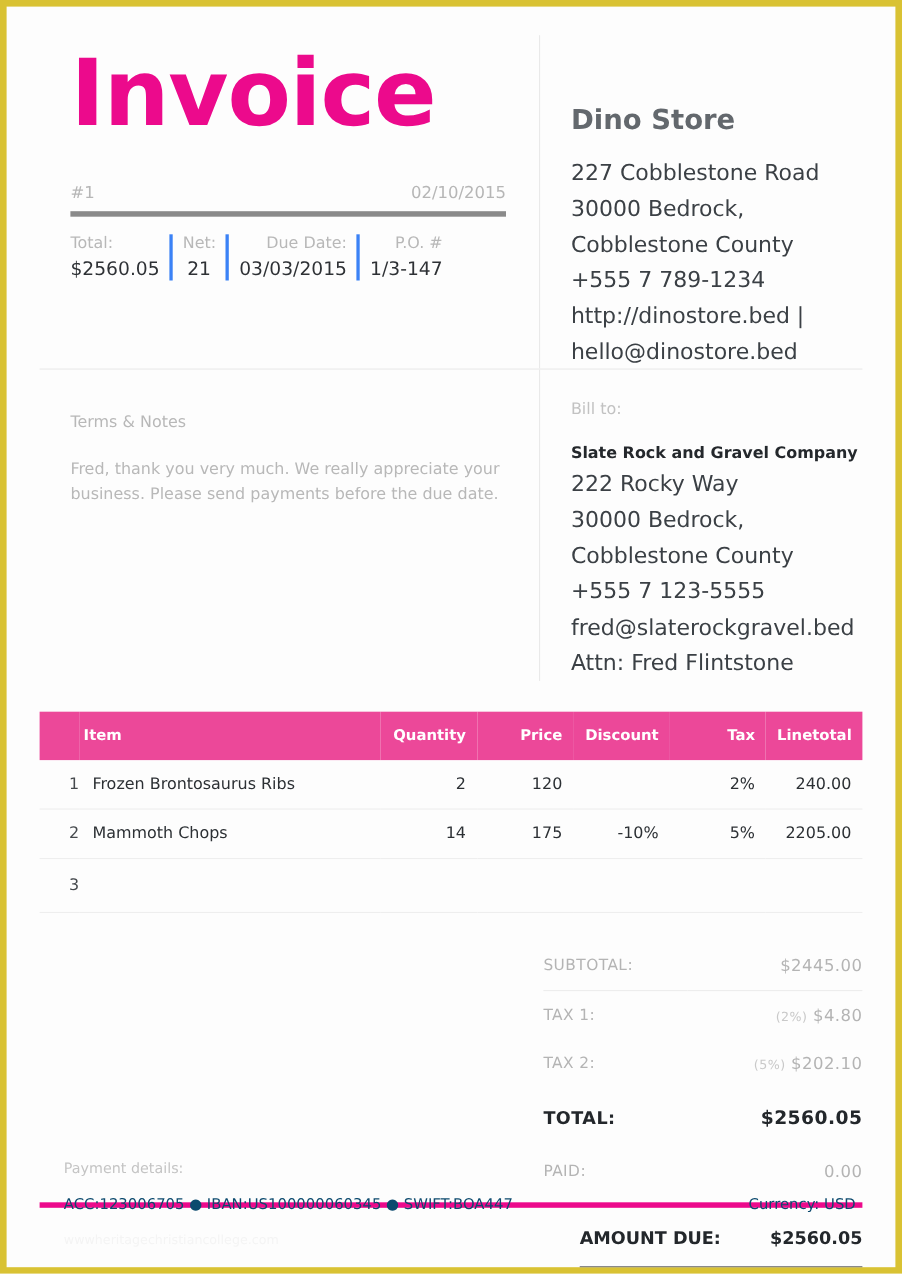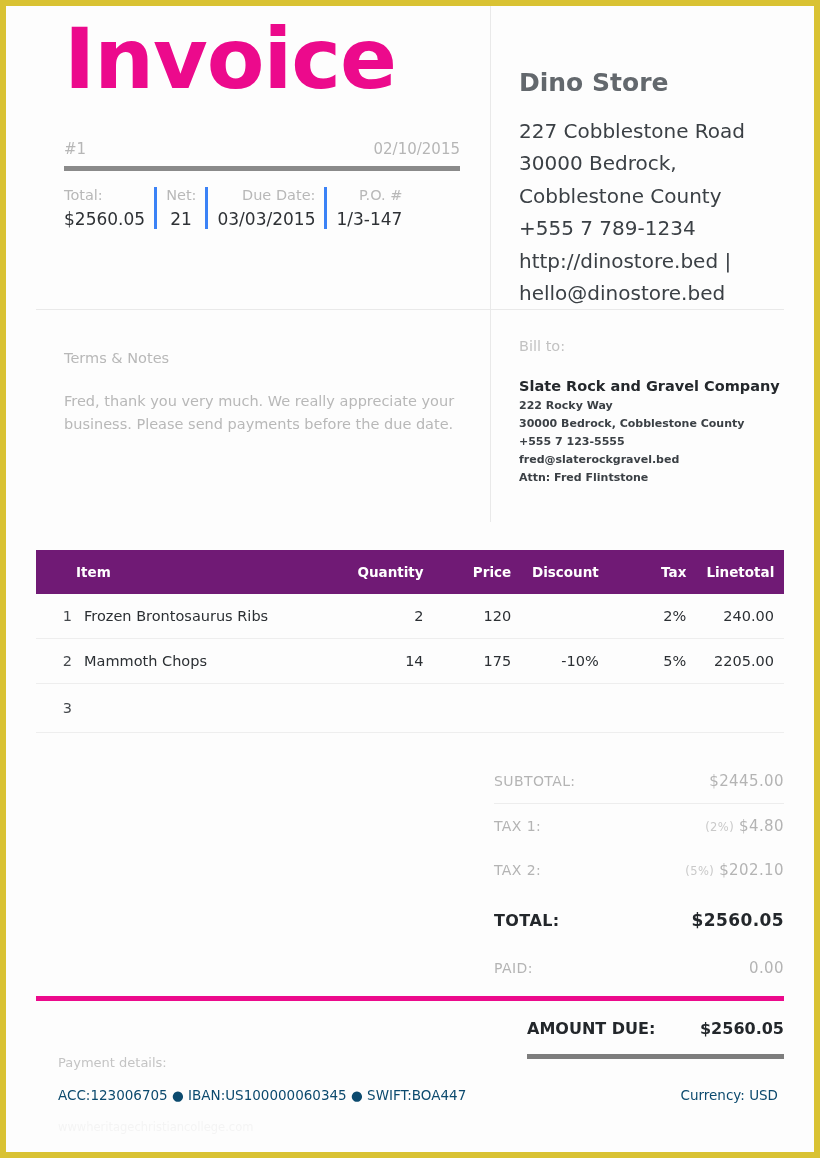--- a/index.html
+++ b/index.html
@@ -26,20 +26,21 @@
     position: relative;
     width: 100%;
     height: 100%;
     box-sizing: border-box;
     padding: 0 30px;
   }
 
   
   .header {
     display: flex;
+    padding-top: 26px;
     position: relative;
   }
   .header-left {
     width: 454px;
     box-sizing: border-box;
     padding-right: 24px;
     padding-bottom: 22px;
   }
   .header-right {
     flex: 1;
@@ -152,35 +153,34 @@
     color: #c2c2c2;
     margin-bottom: 24px;
   }
   .billto-company {
     font-size: 14.5px;
     font-weight: bold;
     color: #24282c;
     margin-bottom: 3px;
   }
   .billto-lines {
-    font-size: 11px;
+    font-size: 20px;
     line-height: 1.63;
     color: #3b4045;
-    font-weight: bold;
   }
 
   
   .items {
     width: 100%;
     border-collapse: collapse;
     margin-top: 28px;
     table-layout: fixed;
   }
   .items thead th {
-    background: #701a75;
+    background: #ec4899;
     color: #ffffff;
     font-size: 13.5px;
     font-weight: bold;
     padding: 14px 10px;
     text-align: right;
     margin-left: 17px;
   }
   .items thead th.c-idx { width: 26px; padding-right: 0; }
   .items thead th.c-item { text-align: left; width: 260px; padding-left: 4px; }
   .items tbody td {

